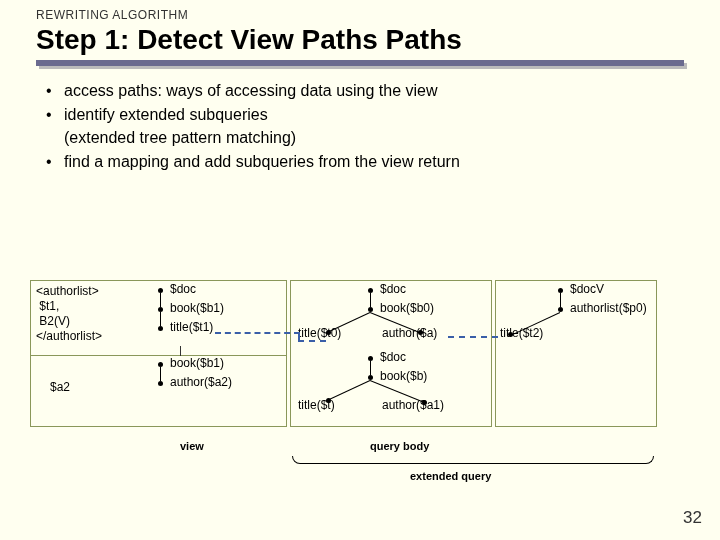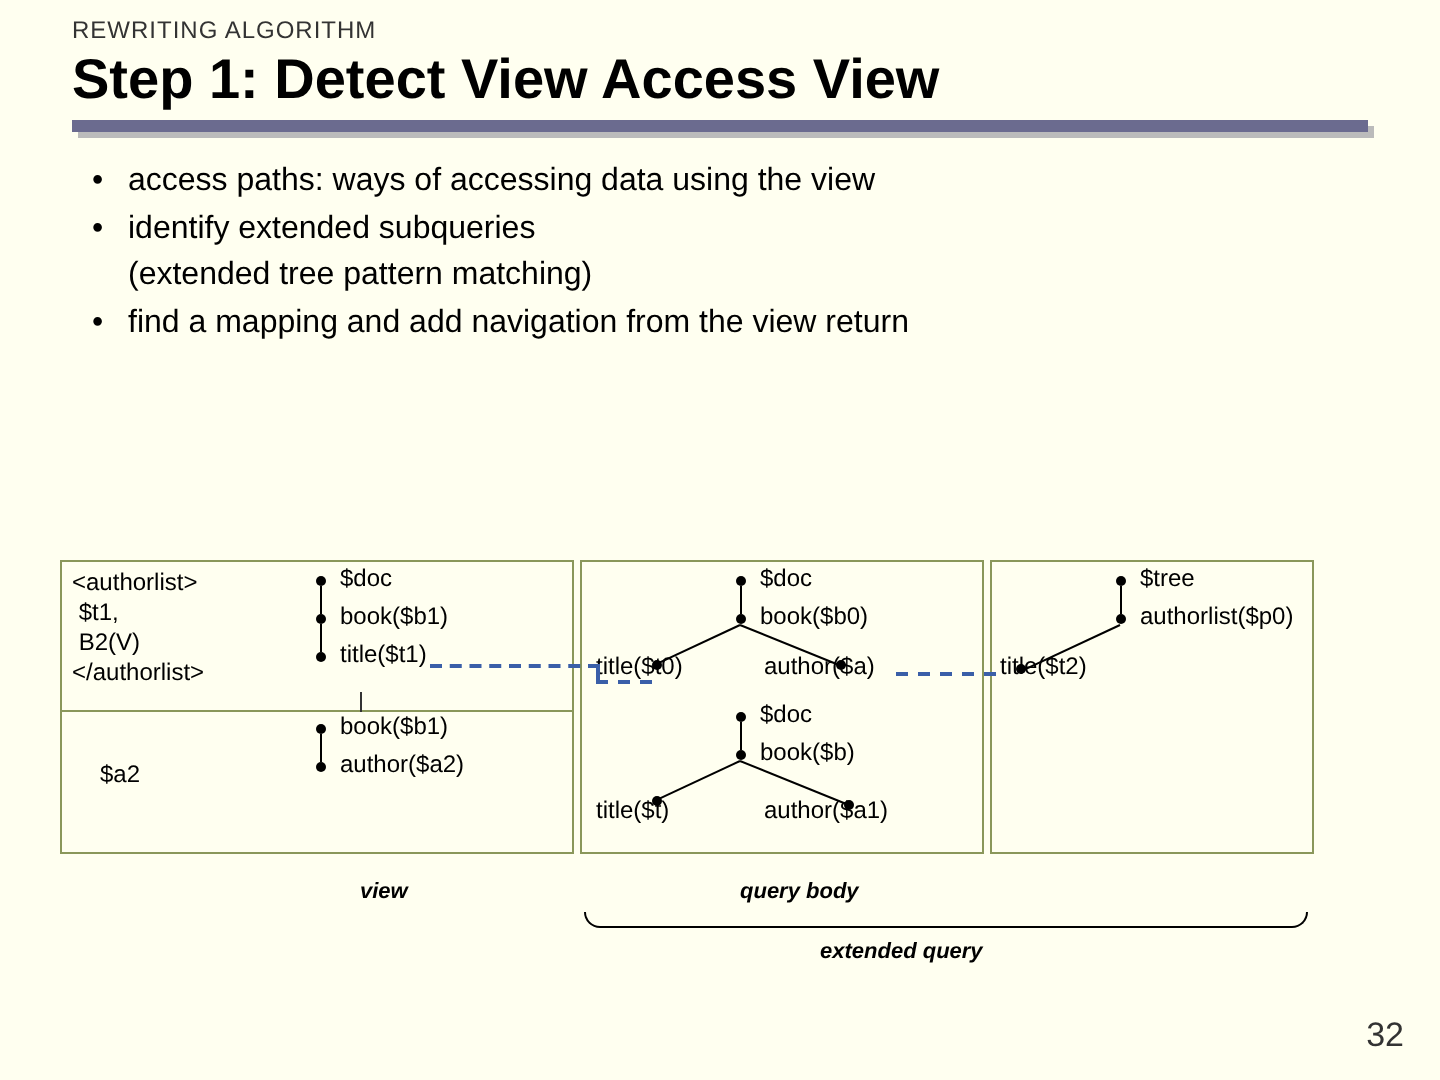--- a/index.html
+++ b/index.html
@@ -96,21 +96,20 @@
   .arrow-line {
     position: absolute;
     height: 1px;
     background: #333;
   }
   .caption {
     position: absolute;
     font-size: 11px;
     font-weight: bold;
     color: #000;
-    font-style: italic;
   }
   .brace {
     position: absolute;
     border: 1px solid #000;
     border-top: none;
     border-radius: 0 0 8px 8px;
     height: 7px;
   }
   .pagenum {
     position: absolute;
@@ -123,39 +122,39 @@
     position: absolute;
     height: 1px;
     background: #000;
     transform-origin: left center;
   }
 </style>
 </head>
 <body>
 
 <div class="subtitle">REWRITING ALGORITHM</div>
-<div class="title">Step 1: Detect View Access View</div>
+<div class="title">Step 1: Detect View Paths Paths</div>
 <div class="title-rule"></div>
 
 <div class="bullets">
   <div class="bl">
       <span class="dot">•</span>
       <span>access paths: ways of accessing data using the view</span>
     </div>
   <div class="bl">
       <span class="dot">•</span>
       <span>identify extended subqueries</span>
     </div>
   <div class="bl">
       <span class="dot"></span>
       <span>(extended tree pattern matching)</span>
     </div>
   <div class="bl">
       <span class="dot">•</span>
-      <span>find a mapping and add navigation from the view return</span>
+      <span>find a mapping and add subqueries from the view return</span>
     </div>
 </div>
 
 <div class="diagram">
 
   <div class="box" style="left:0px; top:0px; width:255px; height:145px;"></div>
   <div class="box" style="left:260px; top:0px; width:200px; height:145px;"></div>
   <div class="box" style="left:465px; top:0px; width:160px; height:145px;"></div>
   <div class="box" style="left:0px; top:75px; width:255px; height:70px;"></div>
 
@@ -199,21 +198,21 @@
   <div class="node-dot" style="left:338px; top:95px;"></div>
   <div class="lbl" style="left:350px; top:89px;">book($b)</div>
   <div class="diag-line" style="left:340px; top:100px; width:48px; transform:rotate(155deg);"></div>
   <div class="diag-line" style="left:340px; top:100px; width:60px; transform:rotate(22deg);"></div>
   <div class="node-dot" style="left:296px; top:118px;"></div>
   <div class="lbl" style="left:268px; top:118px;">title($t)</div>
   <div class="node-dot" style="left:392px; top:120px;"></div>
   <div class="lbl" style="left:352px; top:118px;">author($a1)</div>
 
   <div class="node-dot" style="left:528px; top:8px;"></div>
-  <div class="lbl" style="left:540px; top:2px;">$tree</div>
+  <div class="lbl" style="left:540px; top:2px;">$docV</div>
   <div class="line" style="left:530px; top:13px; width:1px; height:14px;"></div>
   <div class="node-dot" style="left:528px; top:27px;"></div>
   <div class="lbl" style="left:540px; top:21px;">authorlist($p0)</div>
   <div class="diag-line" style="left:530px; top:32px; width:56px; transform:rotate(155deg);"></div>
   <div class="node-dot" style="left:478px; top:52px;"></div>
   <div class="lbl" style="left:470px; top:46px;">title($t2)</div>
 
   <div class="dash-h" style="left:185px; top:52px; width:85px;"></div>
   <div class="dash-v" style="left:268px; top:52px; height:8px;"></div>
   <div class="dash-h" style="left:268px; top:60px; width:28px;"></div>

